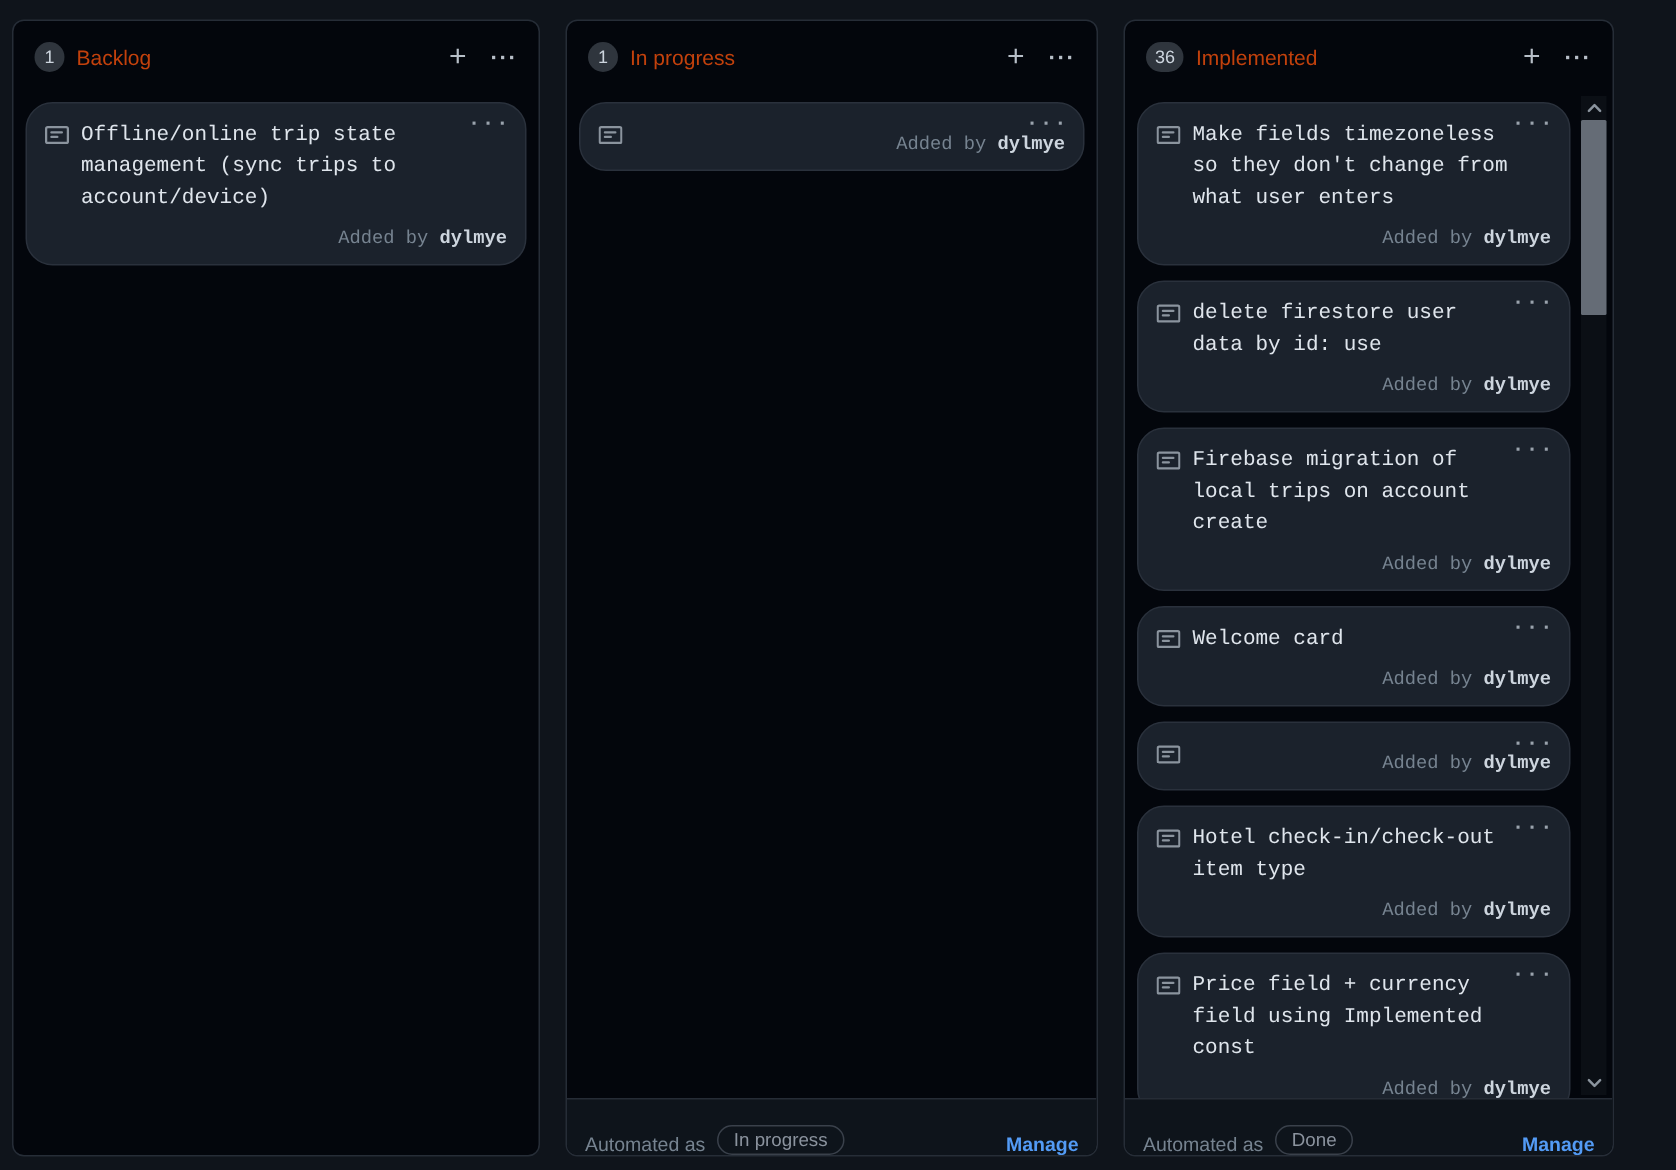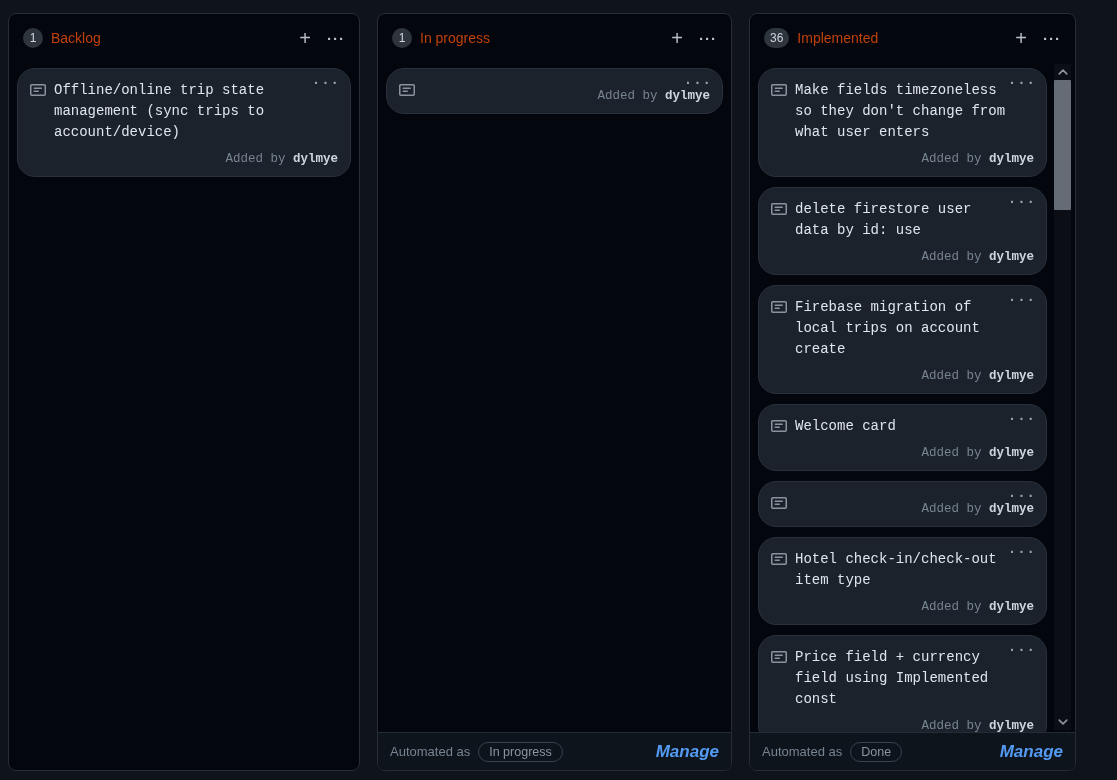--- a/index.html
+++ b/index.html
@@ -70,29 +70,29 @@
     font-size:14px; font-weight:bold; letter-spacing:1px; font-family:inherit;
   }
   .card-meta { margin-top:9px; font-size:12.5px; color:#768390;text-align:right; }
   .card-meta .author { color:#cdd5de; font-weight:bold; }
 
   
   .col-footer {
     flex:0 0 38px; height:38px;
     border-top:1px solid #262c36;
     background:#0e141b;
-    display:flex; align-items:center;
+    display:flex; align-items:flex-end;
     padding:0 12px; gap:8px;
     font-size:13px; color:#768390;
   }
   .state-pill {
     border:1px solid #3a414b; border-radius:999px;
     padding:2px 10px; color:#8b939e; font-size:12.5px;
   }
-  .manage-link { margin-left:auto; color:#539bf5; font-weight:bold; text-decoration:none; font-size:17px;font-style:italic; }
+  .manage-link { margin-left:auto; color:#539bf5; font-weight:bold; text-decoration:none; font-size:13px; }
 
   
   .scrollzone {
     position:absolute; top:2px; bottom:2px; right:4px; width:17px;
     background:#0b0f15; display:flex; flex-direction:column; align-items:center;
   }
   .scroll-arrow {
     color:#8b949e; height:16px; flex:0 0 16px; width:100%;
     display:flex; align-items:center; justify-content:center;
     background:none; border:none; cursor:pointer; padding:0;

